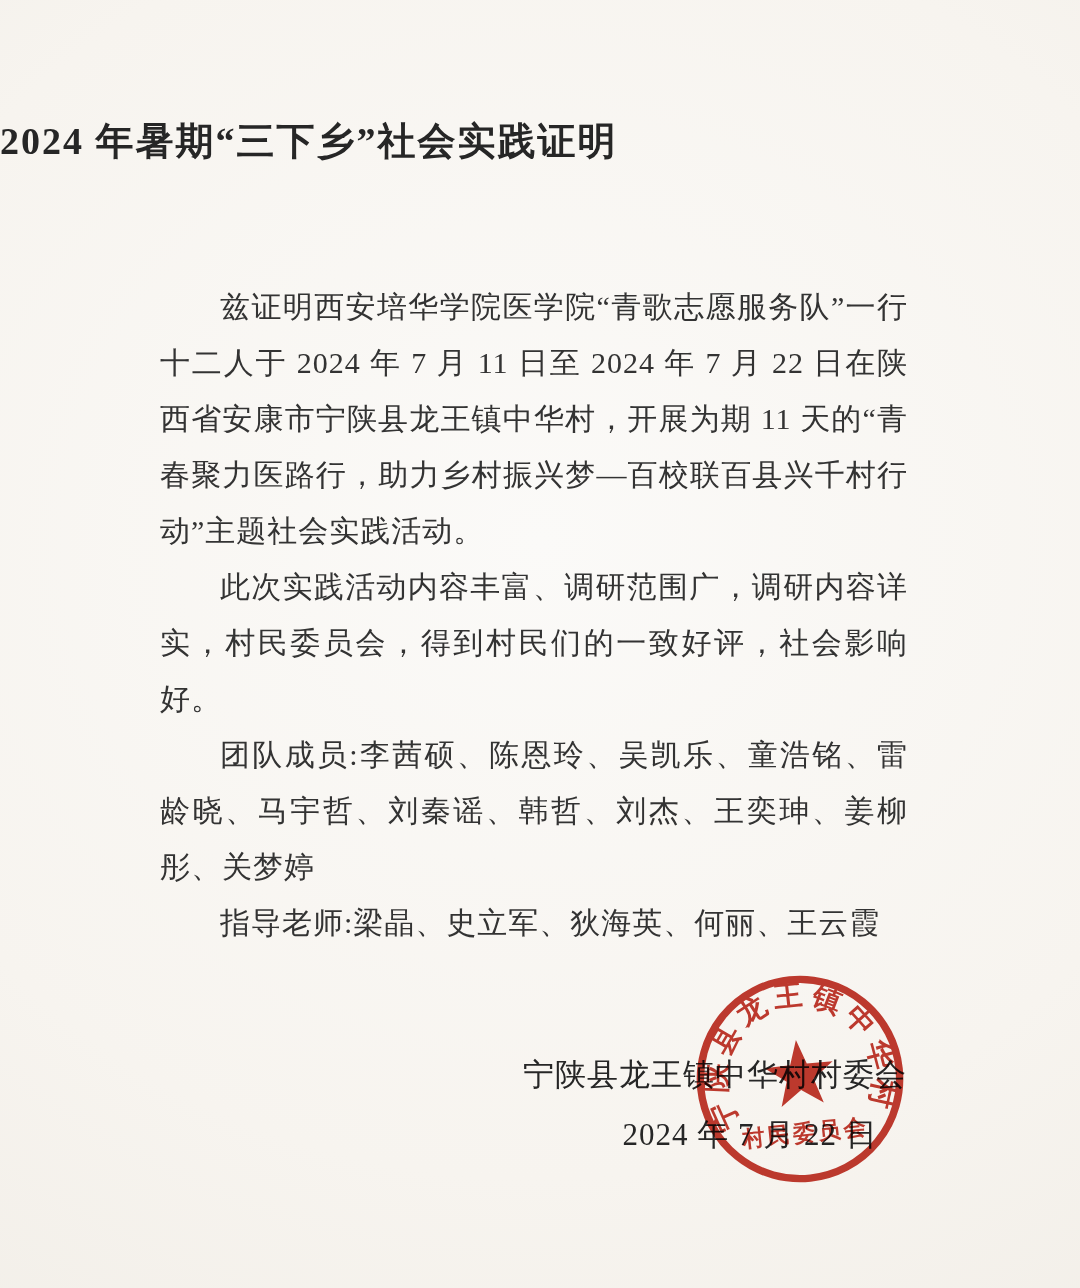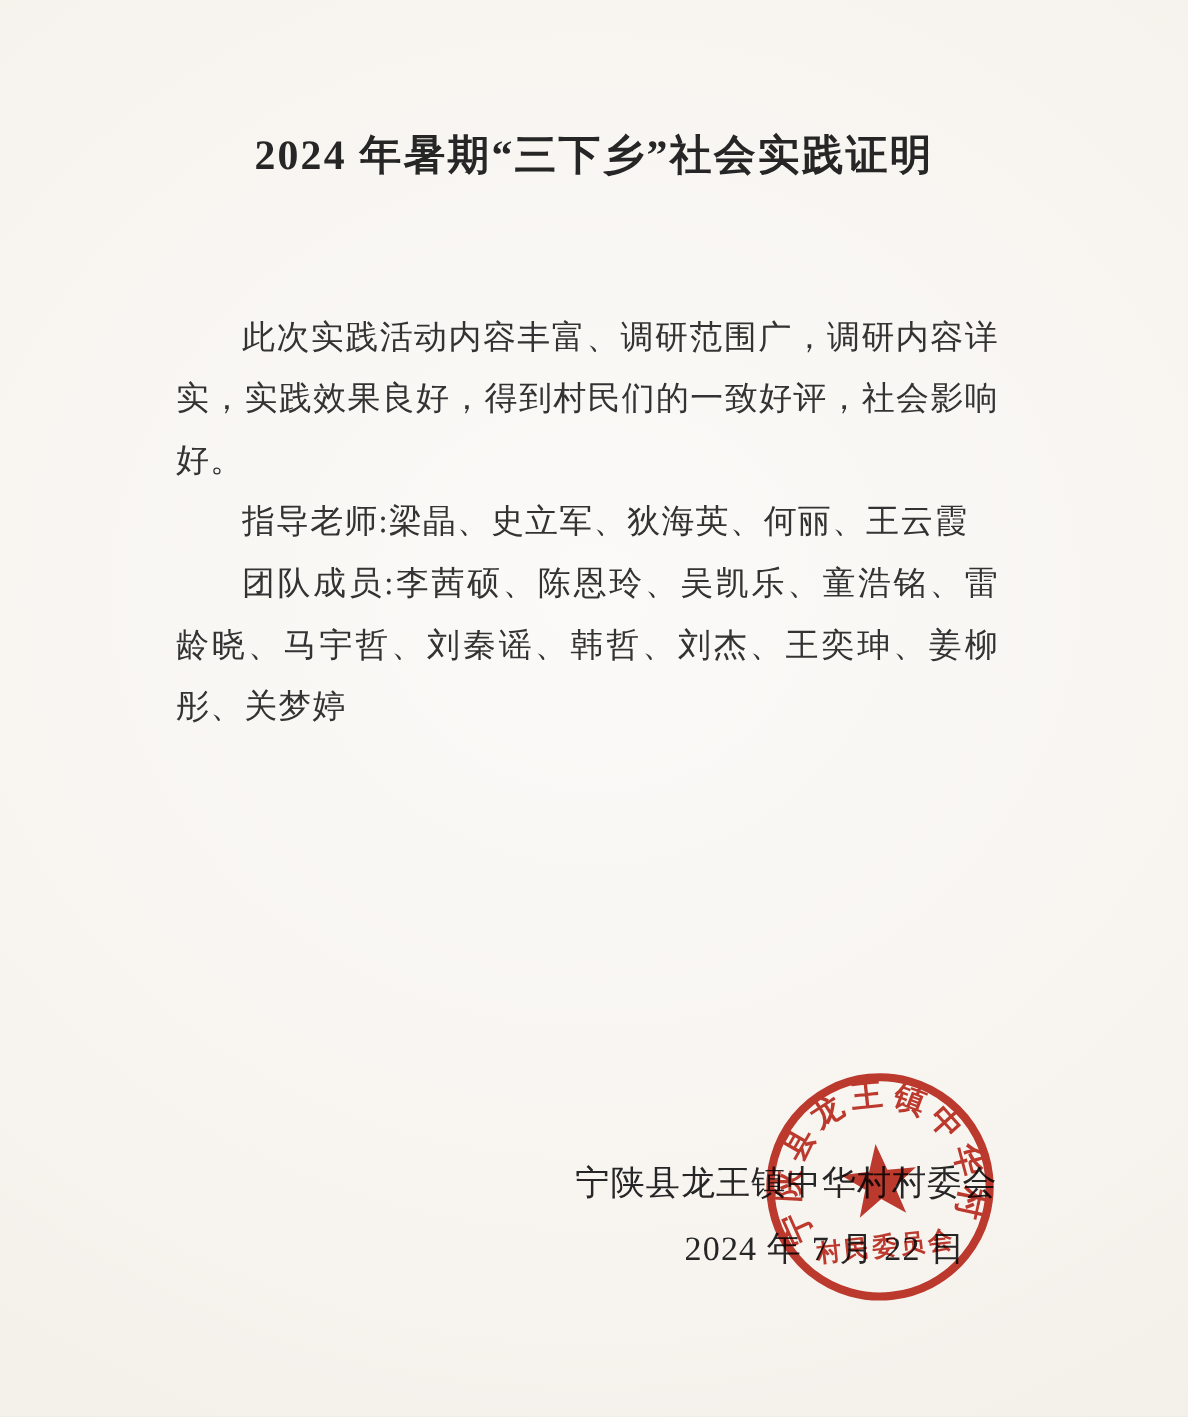--- a/index.html
+++ b/index.html
@@ -20,21 +20,20 @@
         var(--paper-edge) 100%);
     overflow: hidden;
     color: var(--ink);
   }
   .title {
     position: absolute;
     top: 116px;
     left: 0;
     width: 100%;
     margin: 0;
-    text-align: center;
     font-size: 38px;
     font-weight: 700;
     letter-spacing: 2px;
     color: var(--ink-dark);
   }
   .body {
     position: absolute;
     top: 279px;
     left: 160px;
     width: 748px;
@@ -92,23 +91,24 @@
   }
 </style>
 </head>
 <body>
 
 <div class="page">
 
   <h1 class="title">2024 年暑期“三下乡”社会实践证明</h1>
 
   <div class="body">
-    <p>此次实践活动内容丰富、调研范围广，调研内容详实，实践效果良好，得到村民们的一致好评，社会影响好。</p>
+    <p>兹证明西安培华学院医学院“青歌志愿服务队”一行十二人于 2024 年 7 月 11 日至 2024 年 7 月 22 日在陕西省安康市宁陕县龙王镇中华村，开展为期 11 天的“青春聚力医路行，助力乡村振兴梦—百校联百县兴千村行动”主题社会实践活动。</p>
+    <p>此次实践活动内容丰富、调研范围广，调研内容详实，村民委员会，得到村民们的一致好评，社会影响好。</p>
+    <p>团队成员:李茜硕、陈恩玲、吴凯乐、童浩铭、雷龄晓、马宇哲、刘秦谣、韩哲、刘杰、王奕珅、姜柳彤、关梦婷</p>
     <p>指导老师:梁晶、史立军、狄海英、何丽、王云霞</p>
-    <p>团队成员:李茜硕、陈恩玲、吴凯乐、童浩铭、雷龄晓、马宇哲、刘秦谣、韩哲、刘杰、王奕珅、姜柳彤、关梦婷</p>
   </div>
 
   <div class="signoff">
     <div class="issuer">宁陕县龙王镇中华村村委会</div>
     <div class="date">2024 年 7 月 22 日</div>
   </div>
 
   <svg class="stamp" viewBox="0 0 200 200" aria-hidden="true">
     <circle class="seal-stroke" cx="100" cy="100" r="94" fill="none" stroke-width="7"></circle>
     <path id="seal-arc" d="M 39.4 135 A 70 70 0 1 1 160.6 135" fill="none"></path>

